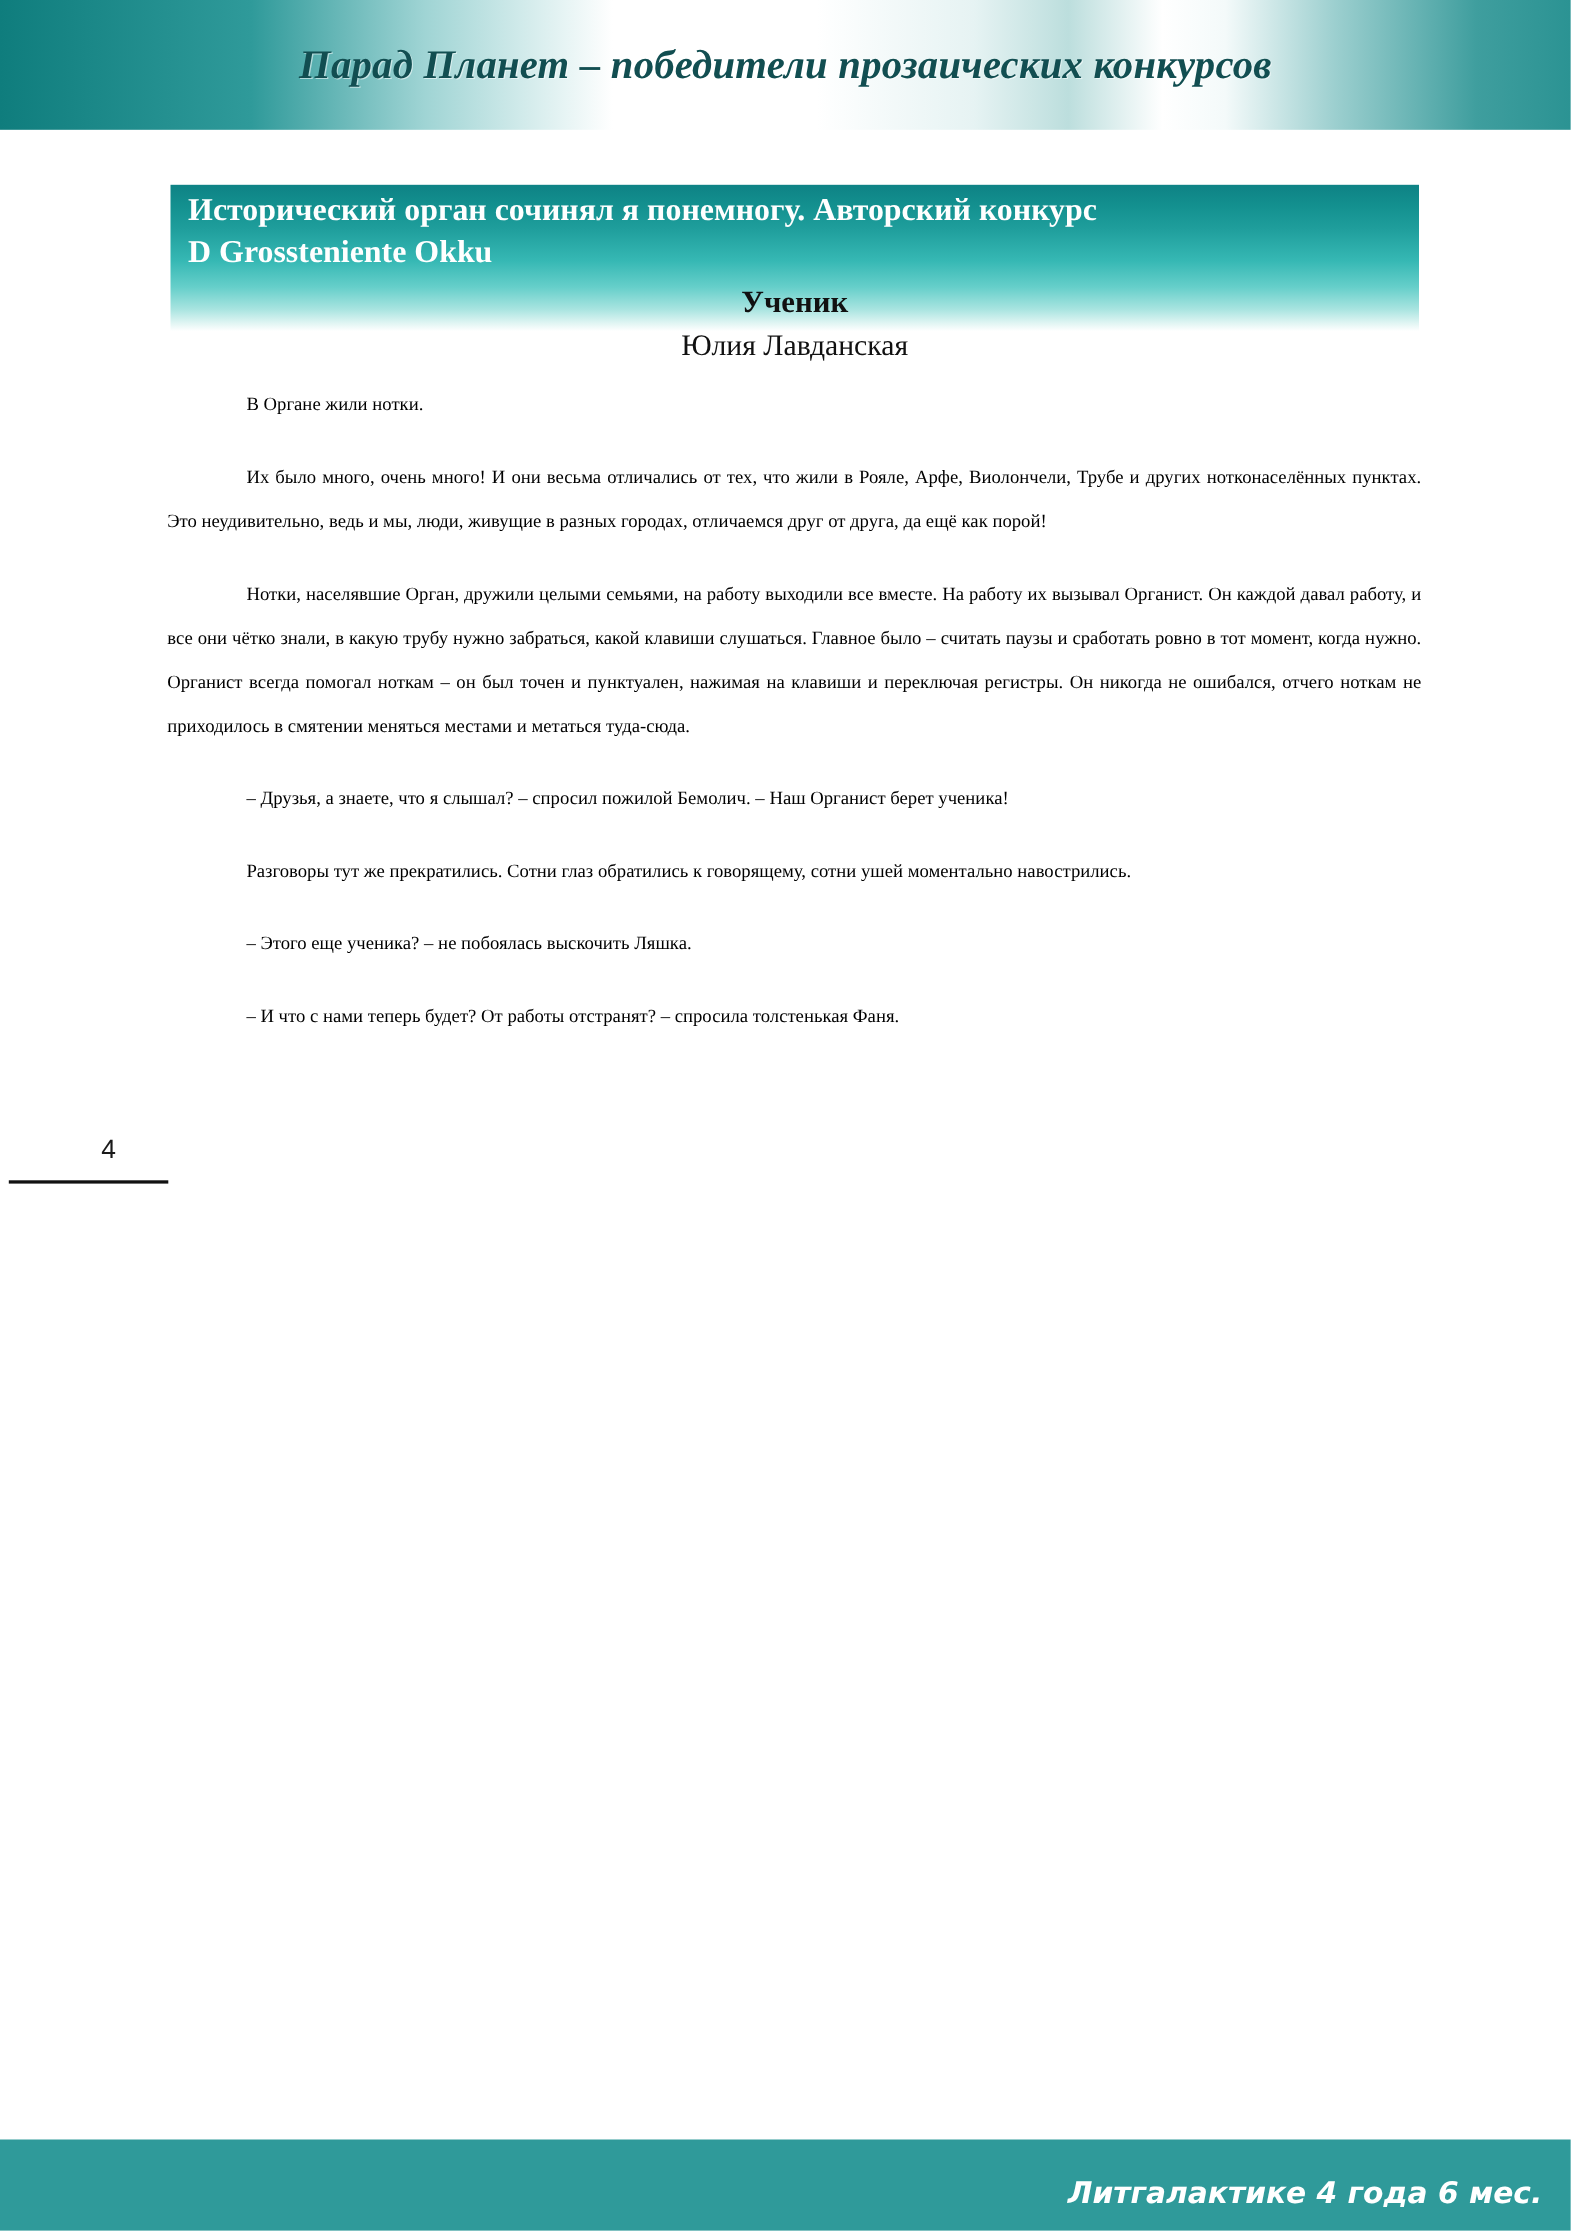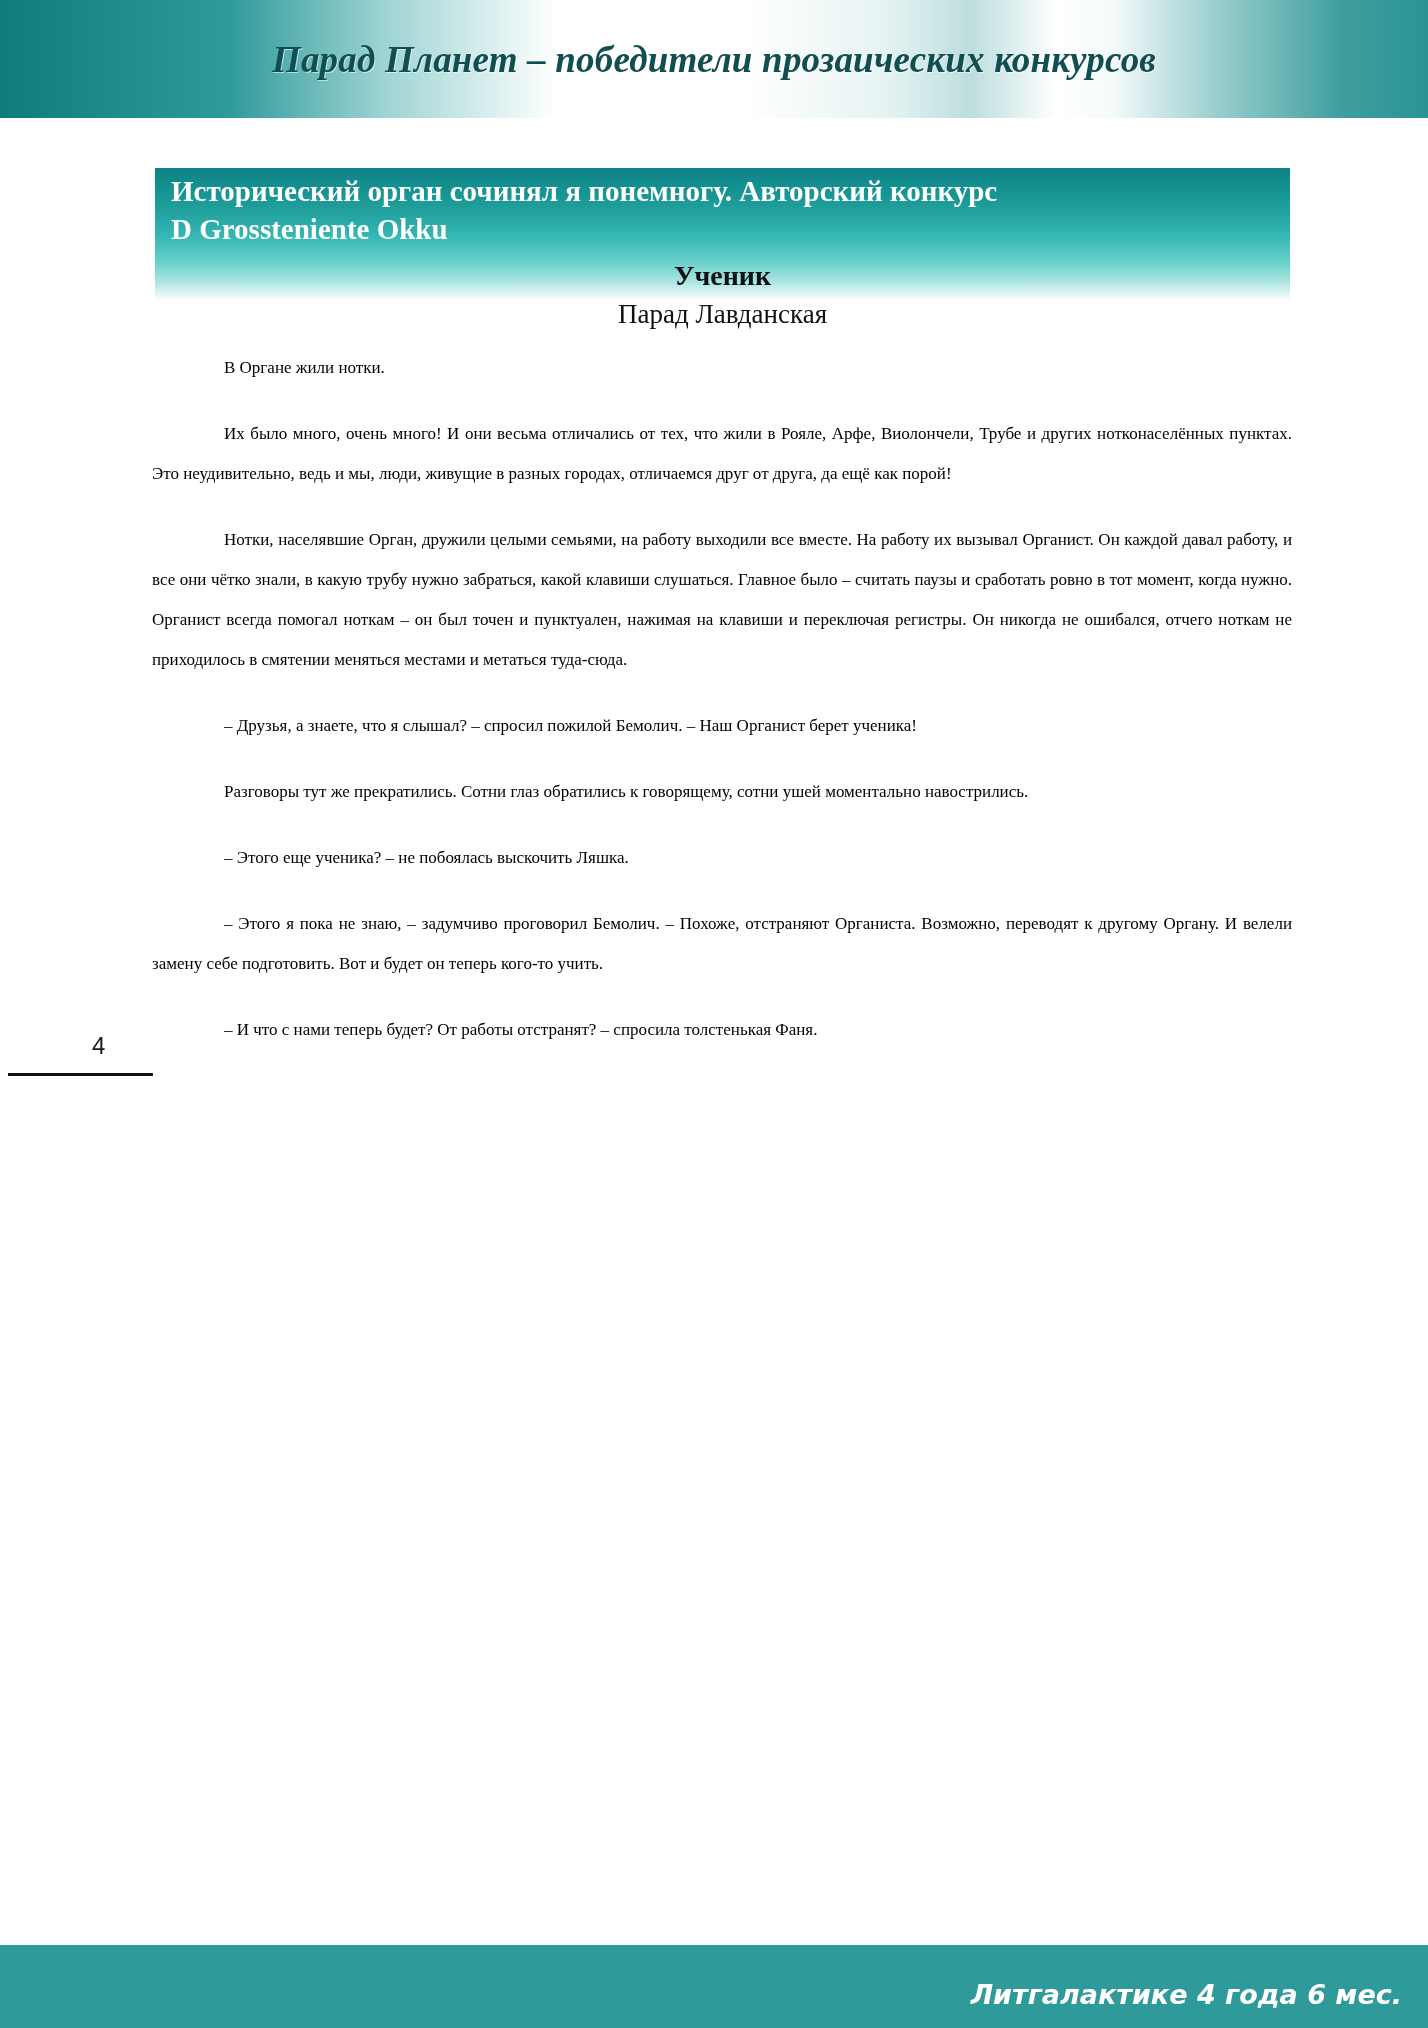--- a/index.html
+++ b/index.html
@@ -176,30 +176,29 @@
 <div class="header-band"></div>
 <div class="header-title">Парад Планет – победители прозаических конкурсов</div>
 
 <div class="title-block"></div>
 <div class="title-block-text">
   <span class="ln">Исторический орган сочинял я понемногу. Авторский конкурс</span>
   <span class="ln">D Grossteniente Okku</span>
 </div>
 
 <div class="story-heading">Ученик</div>
-<div class="story-author">Парад Лавданская</div>
+<div class="story-author">Юлия Лавданская</div>
 
 <div class="body-col">
   <p class="para">В Органе жили нотки.</p>
   <p class="para">Их было много, очень много! И они весьма отличались от тех, что жили в Рояле, Арфе, Виолончели, Трубе и других нотконаселённых пунктах. Это неудивительно, ведь и мы, люди, живущие в разных городах, отличаемся друг от друга, да ещё как порой!</p>
   <p class="para">Нотки, населявшие Орган, дружили целыми семьями, на работу выходили все вместе. На работу их вызывал Органист. Он каждой давал работу, и все они чётко знали, в какую трубу нужно забраться, какой клавиши слушаться. Главное было – считать паузы и сработать ровно в тот момент, когда нужно. Органист всегда помогал ноткам – он был точен и пунктуален, нажимая на клавиши и переключая регистры. Он никогда не ошибался, отчего ноткам не приходилось в смятении меняться местами и метаться туда-сюда.</p>
   <p class="para">– Друзья, а знаете, что я слышал? – спросил пожилой Бемолич. – Наш Органист берет ученика!</p>
   <p class="para">Разговоры тут же прекратились. Сотни глаз обратились к говорящему, сотни ушей моментально навострились.</p>
   <p class="para">– Этого еще ученика? – не побоялась выскочить Ляшка.</p>
-  <p class="para">– Этого я пока не знаю, – задумчиво проговорил Бемолич. – Похоже, отстраняют Органиста. Возможно, переводят к другому Органу. И велели замену себе подготовить. Вот и будет он теперь кого-то учить.</p>
   <p class="para">– И что с нами теперь будет? От работы отстранят? – спросила толстенькая Фаня.</p>
 </div>
 
 <div class="page-num">4</div>
 <div class="page-rule"></div>
 
 <div class="footer-band"></div>
 <div class="footer-text">Литгалактике 4 года 6 мес.</div>
 
 </body></html>

